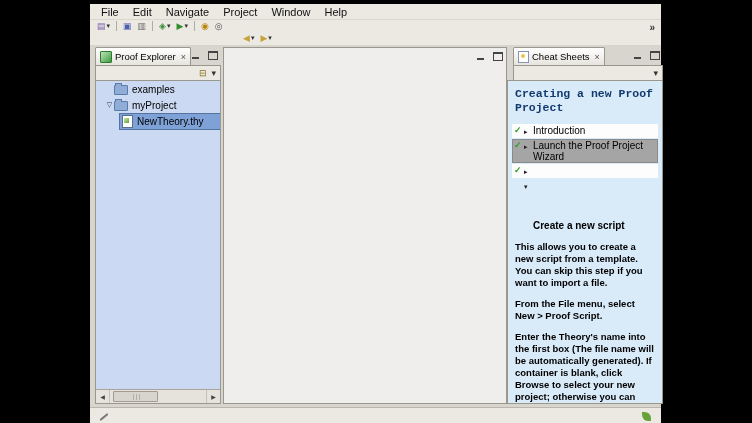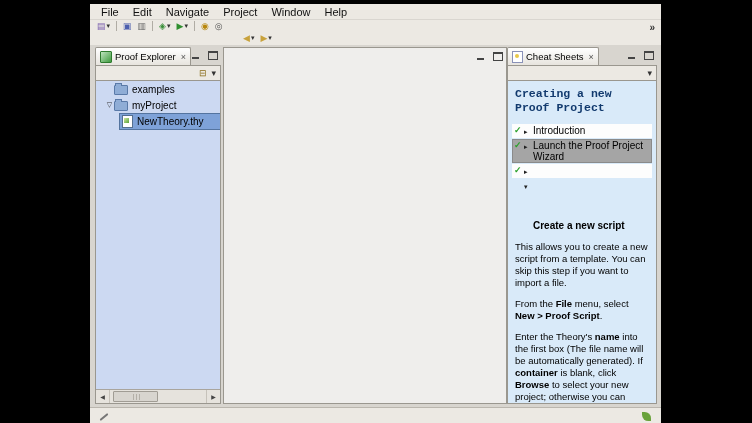--- a/index.html
+++ b/index.html
@@ -22,21 +22,21 @@
   .toverflow{position:absolute;right:6px;top:2px;font-size:10px;color:#333;font-weight:bold;}
   .c-new{color:#7a5fae}.c-save{color:#4c5fae}.c-print{color:#6a6a6a}
   .c-debug{color:#3a8f3a}.c-run{color:#2f8f2f}.c-bm{color:#b8860b}
   .c-search{color:#555}.c-nav{color:#c8a23c}
 
   
   .main{position:absolute;top:41px;bottom:17px;left:0;right:0;background:#d8d5cf;}
   .panel{position:absolute;top:2px;bottom:4px;}
   .explorer{left:5px;width:126px;}
   .editor{left:133px;width:282px;background:#efeeec;border:1px solid #9a978f;}
-  .cheats{left:417px;width:150px;}
+  .cheats{left:417px;width:150px;padding-left:6px;}
 
   .phead{height:18px;display:flex;align-items:flex-end;position:relative;}
   .tab{display:inline-flex;align-items:center;height:17px;padding:0 4px;
        background:linear-gradient(#ffffff,#e7e4de);border:1px solid #9a978f;border-bottom:none;
        border-radius:2px 2px 0 0;font-size:9.5px;white-space:nowrap;}
   .tlabel{margin:0 3px;}
   .tclose{font-size:9px;color:#555;margin-left:2px;cursor:default;}
   .winbtns{position:absolute;right:2px;top:3px;display:flex;gap:4px;}
   .wb{width:13px;height:11px;display:inline-flex;align-items:center;justify-content:center;}
   .minbar{display:block;width:7px;height:2px;background:#444;margin-top:5px;}
@@ -84,21 +84,21 @@
         font-size:9.5px;line-height:12px;color:#000;}
   .csheading{font-size:11.5px;font-weight:bold;color:#123a6e;line-height:14px;margin:2px 0 9px;font-family:Liberation Mono, monospace;}
   .steps{margin:0 -3px 4px;}
   .step{display:flex;align-items:flex-start;padding:1px 2px;font-size:10px;line-height:11px;margin-bottom:1px;}
   .step.white{background:#fdfdfd;}
   .step.current{background:#a5a5a5;border:1px solid #8a8a8a;padding:0 1px;}
   .chk{width:10px;color:#2aa02a;font-weight:bold;font-size:9px;flex:none;}
   .arr{width:9px;font-size:7px;color:#222;flex:none;padding-top:1px;}
   .slab{flex:1;}
   .step.open .slab{font-weight:bold;margin-top:40px;}
-  .cspara{margin:9px 0;}
+  .cspara{margin:9px 0;font-weight:bold;}
 
   
   .statusbar{position:absolute;left:0;right:0;bottom:0;height:17px;background:#ece9e3;
         border-top:1px solid #bab6ae;}
   .pencil{display:block;width:10px;height:2px;background:#777;transform:rotate(-40deg);
         border-radius:1px;margin:8px 0 0 9px;}
   .leaf{position:absolute;right:10px;top:4px;width:9px;height:9px;background:#69a23a;
         border-radius:0 70% 0 70%;}
 </style>
 </head>

